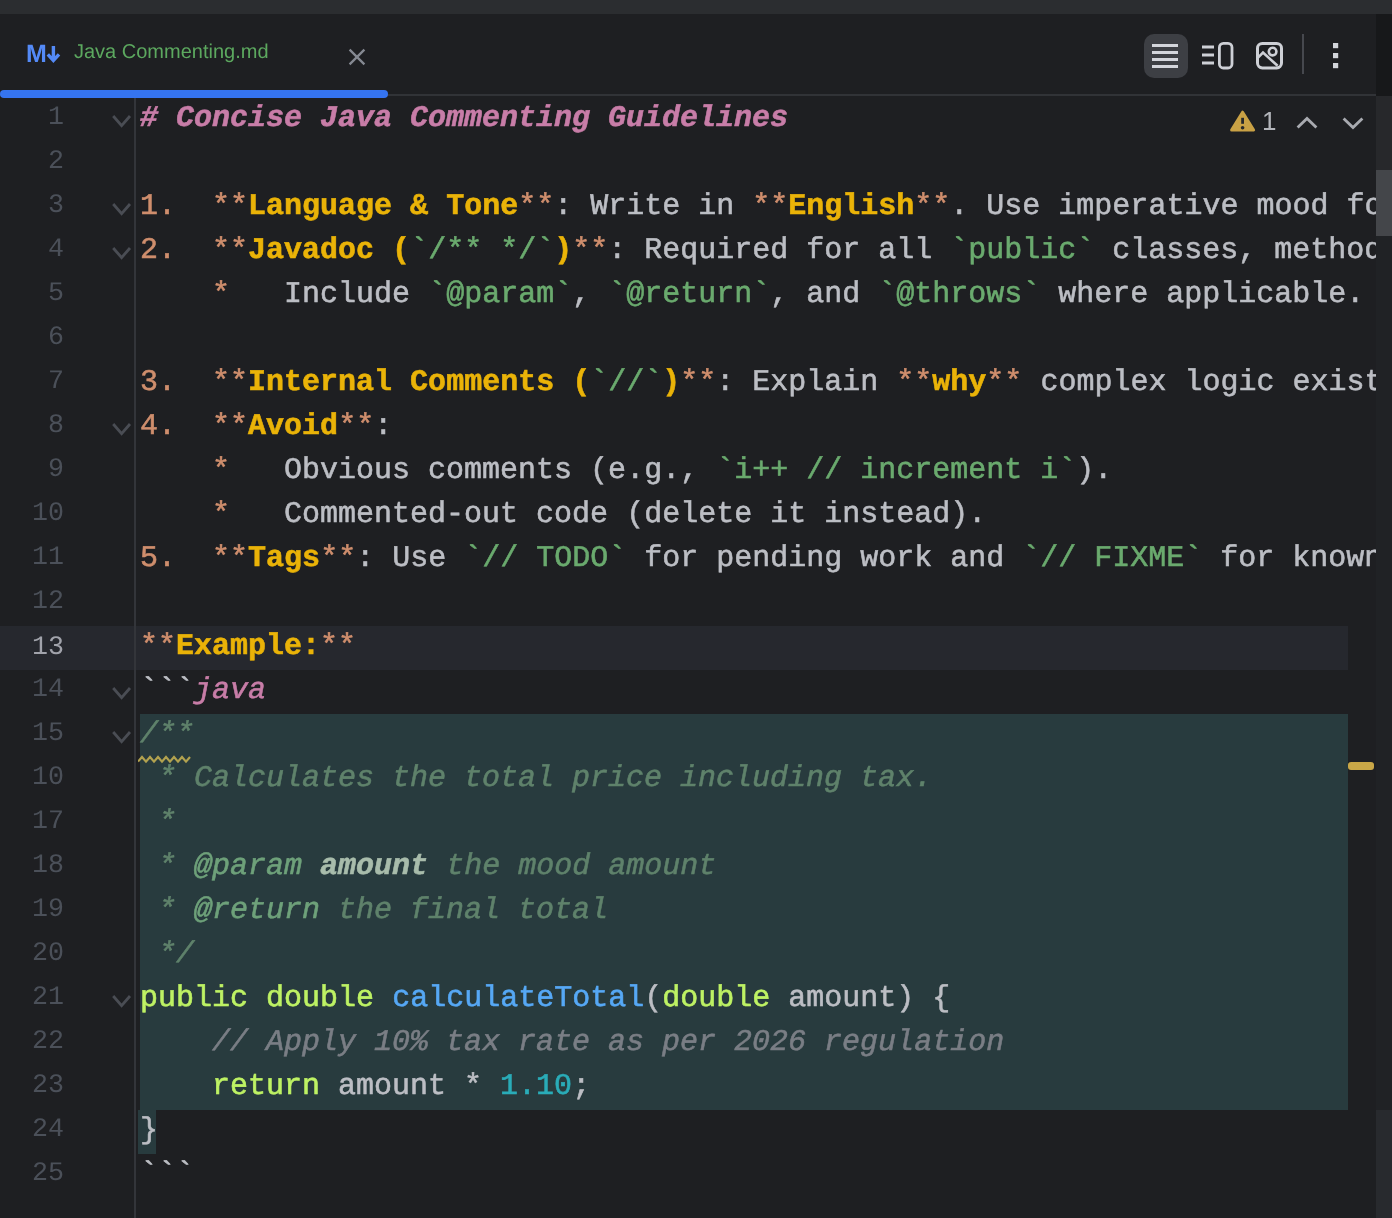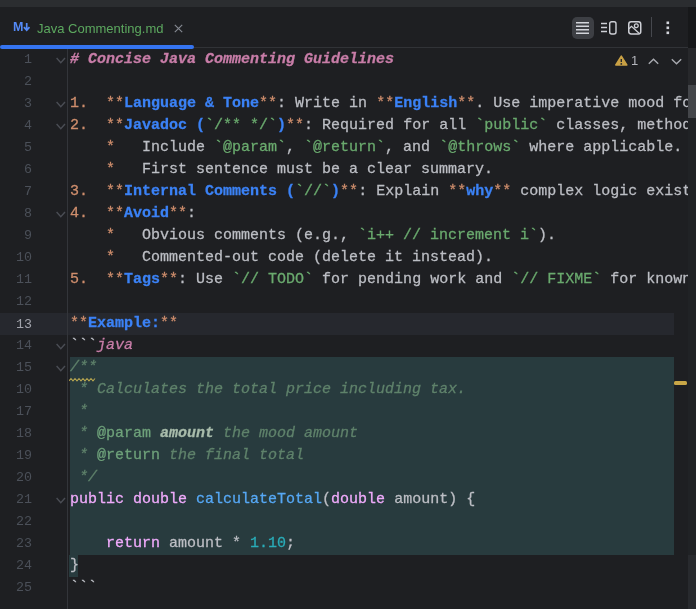--- a/index.html
+++ b/index.html
@@ -2,28 +2,28 @@
 <html><head><meta charset="utf-8"><style>
 html,body{margin:0;padding:0;background:#1E1F22;}
 #app{position:relative;width:696px;height:609px;background:#1E1F22;overflow:hidden;
  font-family:"Liberation Mono",monospace;}
 .num{position:absolute;left:0;width:32px;height:22px;line-height:22px;text-align:right;
  color:#4B5059;font-size:13.3333px;}
 .num.cur{color:#A1A3AB;}
 .txt{position:absolute;left:70px;height:22px;line-height:22px;white-space:pre;
  font-size:15px;color:#BCBEC4;-webkit-text-stroke:0.28px;}
 .o{color:#CF8E6D;}
-.b{color:#3b82f6;font-weight:bold;}
+.b{color:#eab308;font-weight:bold;}
 .g{color:#6AAA6E;}
 .pk{color:#C87DA8;font-style:italic;font-weight:bold;}
 .jv{color:#C87DA8;font-style:italic;text-align:right;}
 .dc{color:#5F826B;font-style:italic;}
-.dt{color:#6EA17A;}
+.dt{color:#6EA17A;font-style:italic;}
 .dv{color:#A8BCAB;font-style:italic;font-weight:bold;}
-.k{color:#f0abfc;text-align:center;}
+.k{color:#bef264;text-align:center;}
 .m{color:#56A8F5;}
 .n{color:#2AACB8;}
 .c{color:#7A7E85;font-style:italic;}
 .ui{font-family:"Liberation Sans",sans-serif;}
 </style></head><body>
 <div id="app">
 
  <div style="position:absolute;left:0;top:0;width:696px;height:7px;background:#2B2D30"></div>
 
  <div style="position:absolute;left:0;top:47px;width:688px;height:1px;background:#313337"></div>
@@ -33,21 +33,21 @@
  <div style="position:absolute;left:70px;top:357px;width:604px;height:198px;background:#283B3E"></div>
  <div style="position:absolute;left:69px;top:555px;width:9px;height:22px;background:#283B3E"></div>
 
  <div style="position:absolute;left:67px;top:48px;width:1px;height:561px;background:#33353A"></div>
 
  <div style="position:absolute;left:0;top:44.5px;width:194px;height:4.5px;border-radius:2.5px;background:#3574F0"></div>
  <svg class="ui" style="position:absolute;left:13px;top:19px" width="18" height="15">
    <text x="0" y="12" font-size="12.5" font-weight="bold" fill="#548AF7" font-family="Liberation Sans">M</text>
    <path d="M13.7 4 v7 M10.9 8.2 l2.8 3 l2.8 -3" stroke="#548AF7" stroke-width="1.7" fill="none"></path>
  </svg>
- <div class="ui" style="position:absolute;left:37px;top:21px;font-size:13px;color:#5CA85F">Java Commenting.md</div>
+ <div class="ui" style="position:absolute;left:37px;top:21px;font-size:10px;color:#5CA85F">Java Commenting.md</div>
  <svg style="position:absolute;left:173.5px;top:23.5px" width="9" height="9">
    <path d="M0.8 0.8 L8.2 8.2 M8.2 0.8 L0.8 8.2" stroke="#858992" stroke-width="1.15"></path>
     </svg>
 
  <div style="position:absolute;left:572px;top:17px;width:22px;height:22px;border-radius:5px;background:#3D3F44"></div>
  <svg style="position:absolute;left:576px;top:21px" width="14" height="14">
    <path d="M0 1.7 h13 M0 5.2 h13 M0 8.7 h13 M0 12.2 h13" stroke="#D3D5DB" stroke-width="1.5"></path>
     </svg>
  <svg style="position:absolute;left:601px;top:21px" width="16" height="14">
    <path d="M0 2.5 h6 M0 6.5 h6 M0 10.5 h6" stroke="#CED0D6" stroke-width="1.5"></path>
@@ -90,21 +90,20 @@
     </svg>
     <div class="txt" style="top:93px"><span class="o">1.</span>  <span class="o">**</span><span class="b">Language &amp; Tone</span><span class="o">**</span>: Write in <span class="o">**</span><span class="b">English</span><span class="o">**</span>. Use imperative mood for Javadoc summaries.</div>
 <div class="num" style="top:115px">4</div>
     <svg style="position:absolute;left:55.5px;top:123px" width="10" height="8">
       <polyline points="0.6,1 4.8,5.8 9,1" fill="none" stroke="#4A4D54" stroke-width="1.4"></polyline>
     </svg>
     <div class="txt" style="top:115px"><span class="o">2.</span>  <span class="o">**</span><span class="b">Javadoc (</span><span class="g">`/** */`</span><span class="b">)</span><span class="o">**</span>: Required for all <span class="g">`public`</span> classes, methods, and fields.</div>
 <div class="num" style="top:137px">5</div>
     <div class="txt" style="top:137px">    <span class="o">*</span>   Include <span class="g">`@param`</span>, <span class="g">`@return`</span>, and <span class="g">`@throws`</span> where applicable.</div>
 <div class="num" style="top:159px">6</div>
-    <div class="txt" style="top:159px">    <span class="o">*</span>   First sentence must be a clear summary.</div>
 <div class="num" style="top:181px">7</div>
     <div class="txt" style="top:181px"><span class="o">3.</span>  <span class="o">**</span><span class="b">Internal Comments (</span><span class="g">`//`</span><span class="b">)</span><span class="o">**</span>: Explain <span class="o">**</span><span class="b">why</span><span class="o">**</span> complex logic exists, not <span class="o">**</span><span class="b">how</span>.</div>
 <div class="num" style="top:203px">8</div>
     <svg style="position:absolute;left:55.5px;top:211px" width="10" height="8">
       <polyline points="0.6,1 4.8,5.8 9,1" fill="none" stroke="#4A4D54" stroke-width="1.4"></polyline>
     </svg>
     <div class="txt" style="top:203px"><span class="o">4.</span>  <span class="o">**</span><span class="b">Avoid</span><span class="o">**</span>:</div>
 <div class="num" style="top:225px">9</div>
     <div class="txt" style="top:225px">    <span class="o">*</span>   Obvious comments (e.g., <span class="g">`i++ // increment i`</span>).</div>
 <div class="num" style="top:247px">10</div>
@@ -133,20 +132,21 @@
 <div class="num" style="top:445px">19</div>
     <div class="txt" style="top:445px"><span class="dc"> * </span><span class="dt">@return</span><span class="dc"> the final total</span></div>
 <div class="num" style="top:467px">20</div>
     <div class="txt" style="top:467px"><span class="dc"> */</span></div>
 <div class="num" style="top:489px">21</div>
     <svg style="position:absolute;left:55.5px;top:497px" width="10" height="8">
       <polyline points="0.6,1 4.8,5.8 9,1" fill="none" stroke="#4A4D54" stroke-width="1.4"></polyline>
     </svg>
     <div class="txt" style="top:489px"><span class="k">public</span> <span class="k">double</span> <span class="m">calculateTotal</span>(<span class="k">double</span> amount) {</div>
 <div class="num" style="top:511px">22</div>
+    <div class="txt" style="top:511px"><span class="c">    // Apply 10% tax rate as per 2026 regulation</span></div>
 <div class="num" style="top:533px">23</div>
     <div class="txt" style="top:533px">    <span class="k">return</span> amount * <span class="n">1.10</span>;</div>
 <div class="num" style="top:555px">24</div>
     <div class="txt" style="top:555px">}</div>
 <div class="num" style="top:577px">25</div>
     <div class="txt" style="top:577px">```</div>
 
  <svg style="position:absolute;left:69px;top:376px" width="27" height="7">
    <path d="M0 4.8 L2 2.5 L4 4.8 L6 2.5 L8 4.8 L10 2.5 L12 4.8 L14 2.5 L16 4.8 L18 2.5 L20 4.8 L22 2.5 L24 4.8 L26 2.5" fill="none" stroke="#B2A24F" stroke-width="1.1"></path>
     </svg>

